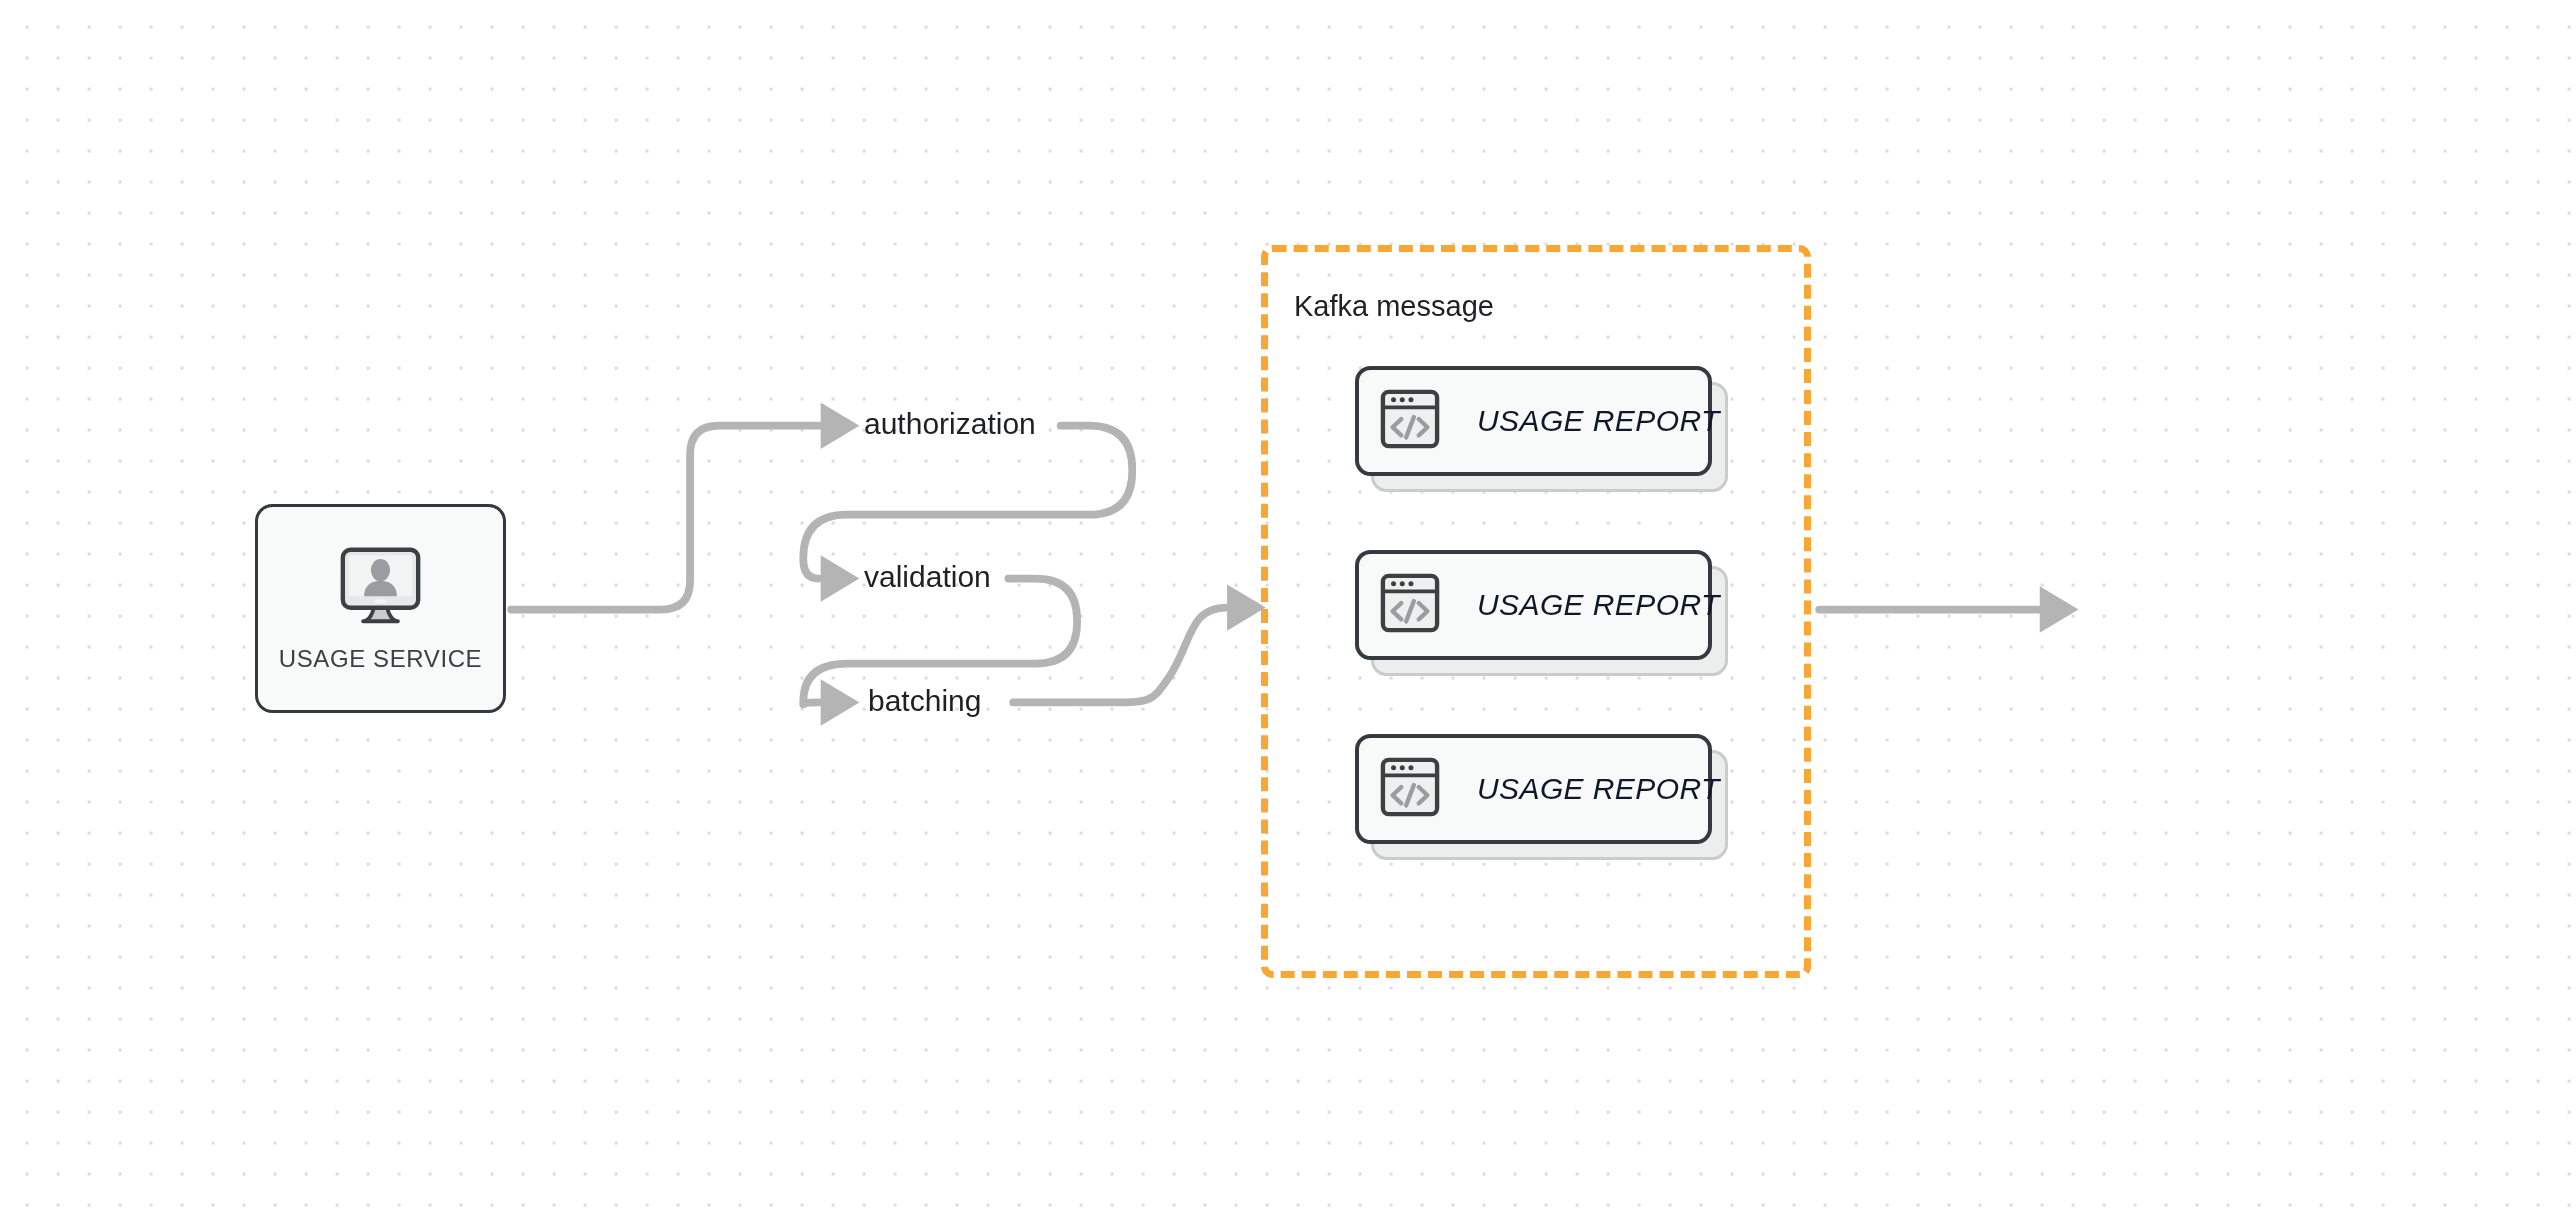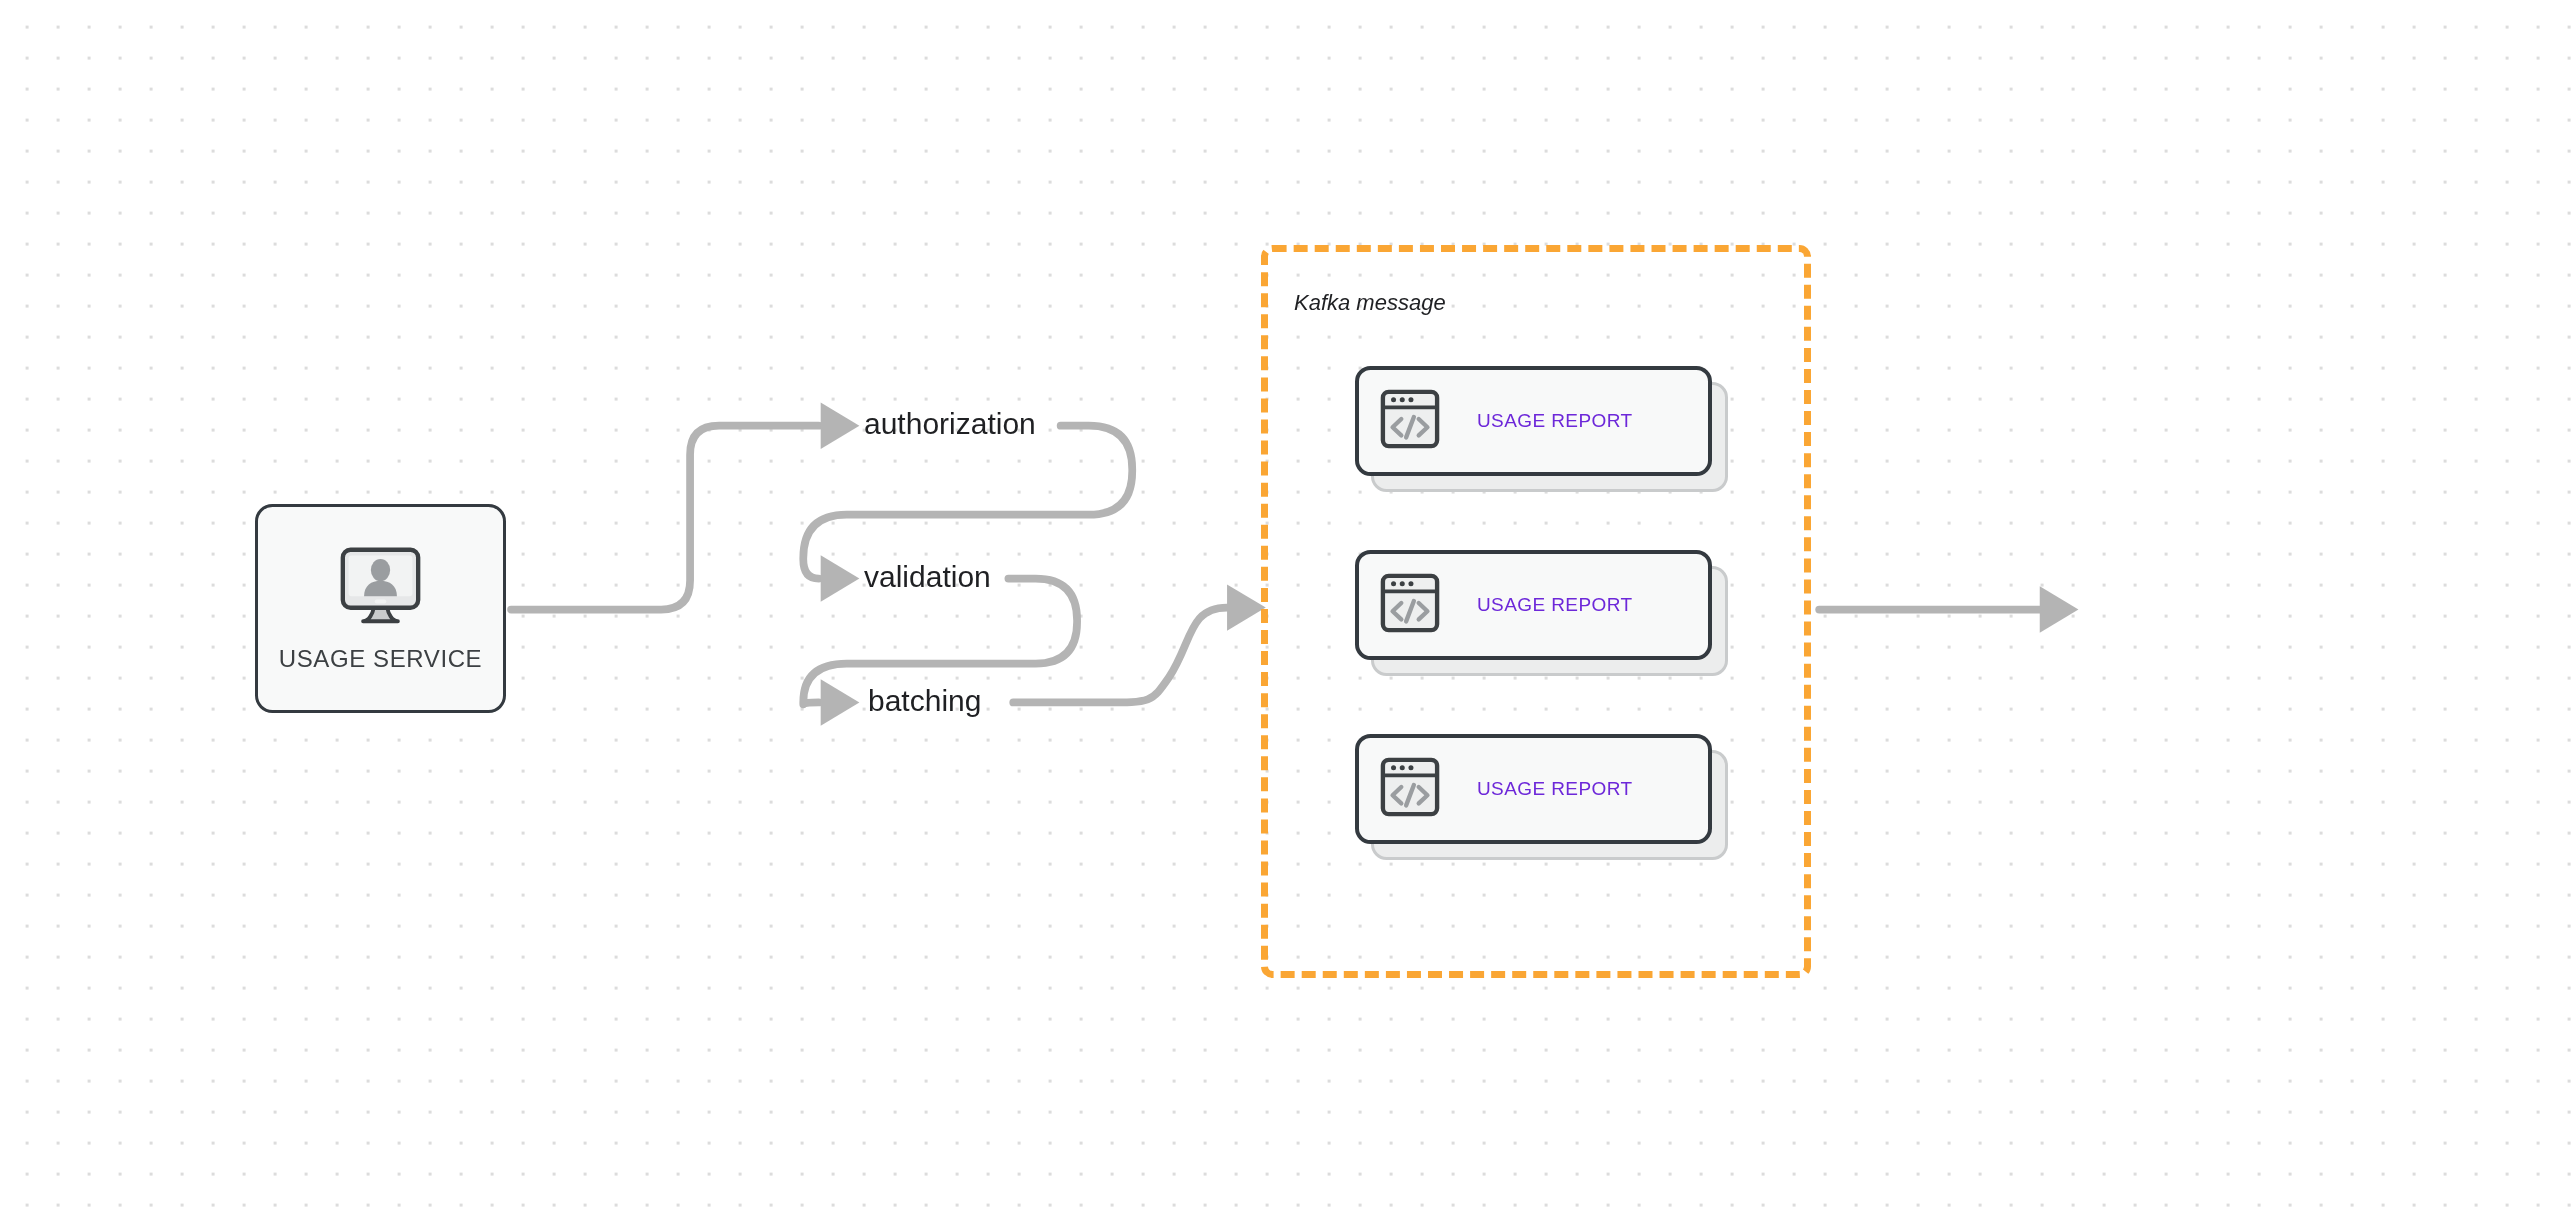--- a/index.html
+++ b/index.html
@@ -81,24 +81,23 @@
     width: 550px;
     height: 733px;
     box-sizing: border-box;
     border: 7.7px dashed #faa634;
     border-radius: 11.6px;
   }
   #kafka-message-title {
     position: absolute;
     left: 1294px;
     top: 290px;
-    font-size: 22px;
+    font-size: 29px;
     color: #1f2023;
     white-space: nowrap;
-    font-style: italic;
   }
 
   
   .report-card-wrap {
     position: absolute;
     width: 373px;
     height: 126px;
   }
   .report-card-shadow {
     position: absolute;
@@ -124,22 +123,23 @@
     display: flex;
     align-items: center;
   }
   .report-card-icon {
     margin-left: 21px;
     flex: 0 0 auto;
     display: block;
   }
   .report-card-text {
     margin-left: 37px;
-    font-size: 19px;
-    color: #6d28d9;
+    font-size: 30px;
+    font-style: italic;
+    color: #0f172a;
     letter-spacing: 0.4px;
     white-space: nowrap;
   }
   #report-card-0 { left: 1355px; top: 366px; }
   #report-card-1 { left: 1355px; top: 550px; }
   #report-card-2 { left: 1355px; top: 734px; }
 
   
   #connectors {
     position: absolute;

